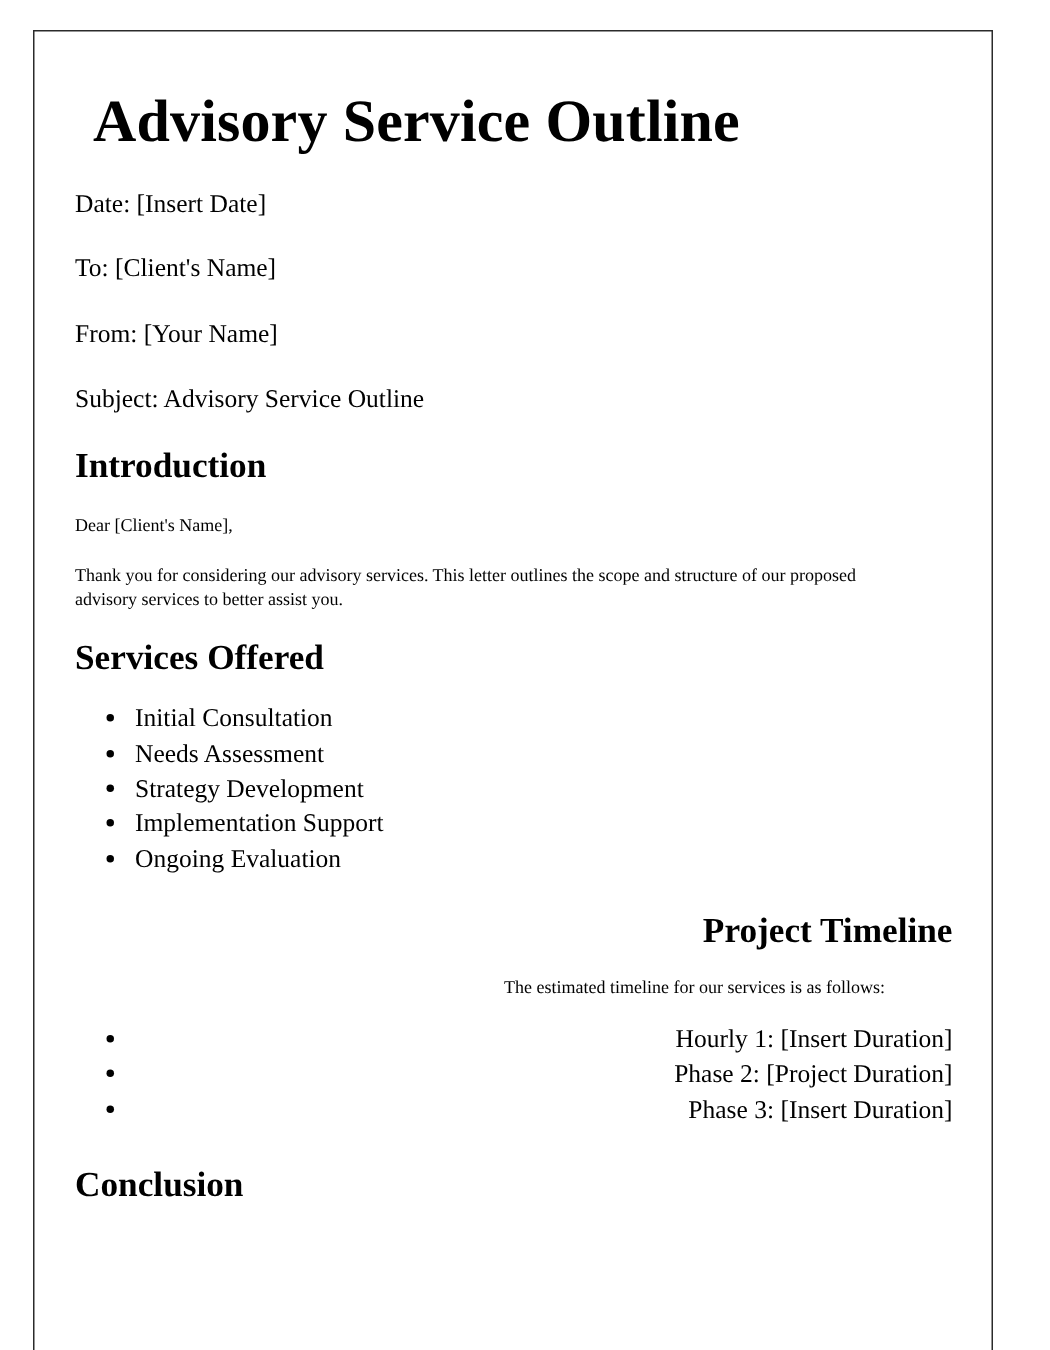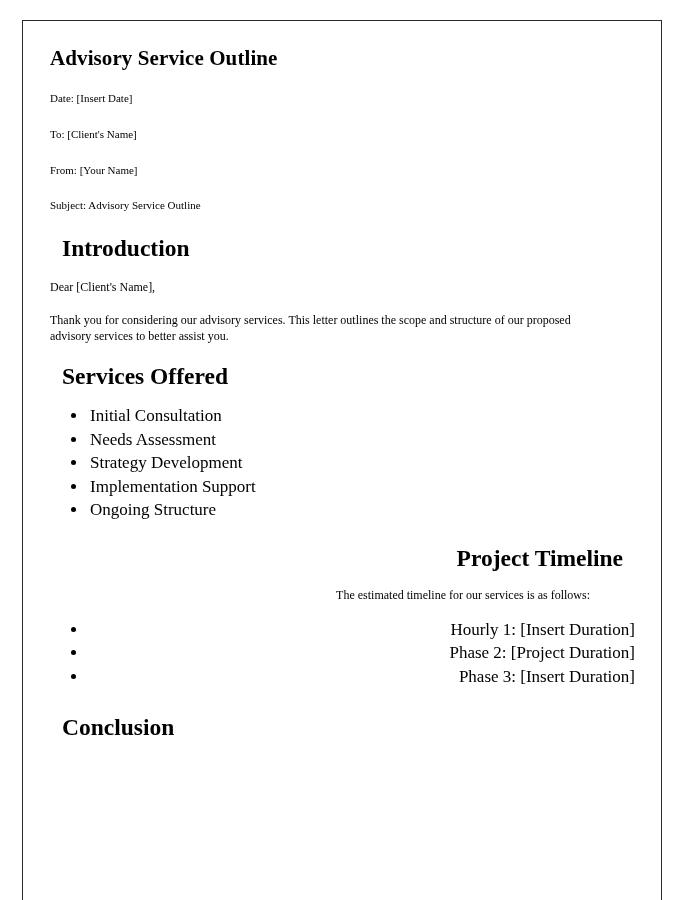--- a/index.html
+++ b/index.html
@@ -28,44 +28,44 @@
     border-bottom: none;
     overflow: hidden;
   }
 
   .page-body {
     padding: 0 26px 0 27px;
   }
 
   
   .doc-title {
-    font-size: 21px;
+    font-size: 40px;
     font-weight: bold;
     line-height: 1.1;
     letter-spacing: 0.1px;
-    margin: 0;
+    margin: 12px;
     padding-top: 26px;
   }
 
   
   .meta-block {
     margin-top: 22px;
   }
   .meta-line {
-    font-size: 11px;
+    font-size: 17px;
     line-height: 1.25;
     margin: 0 0 22px 0;
   }
 
   
   .section-heading {
     font-size: 23.5px;
     font-weight: bold;
     line-height: 1.15;
-    margin: 12px;
+    margin: 0;
   }
   .section {
     margin-top: 16px;
   }
 
   
   .para {
     font-size: 12px;
     line-height: 1.28;
     margin: 18px 0 0 0;
@@ -115,21 +115,21 @@
       <p class="para">Thank you for considering our advisory services. This letter outlines the scope and structure of our proposed advisory services to better assist you.</p>
     </section>
 
     <section class="section sp-services">
       <h2 class="section-heading">Services Offered</h2>
       <ul class="bullet-list">
         <li>Initial Consultation</li>
         <li>Needs Assessment</li>
         <li>Strategy Development</li>
         <li>Implementation Support</li>
-        <li>Ongoing Structure</li>
+        <li>Ongoing Evaluation</li>
       </ul>
     </section>
 
     <section class="section sp-timeline">
       <h2 class="section-heading">Project Timeline</h2>
       <p class="para para-tight">The estimated timeline for our services is as follows:</p>
       <ul class="bullet-list">
         <li>Hourly 1: [Insert Duration]</li>
         <li>Phase 2: [Project Duration]</li>
         <li>Phase 3: [Insert Duration]</li>

